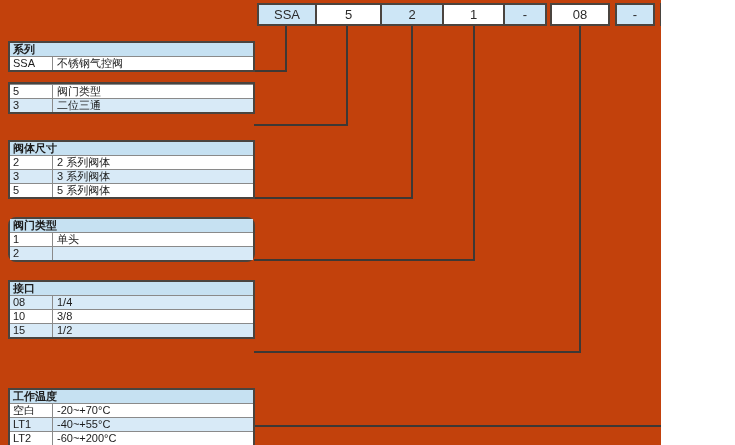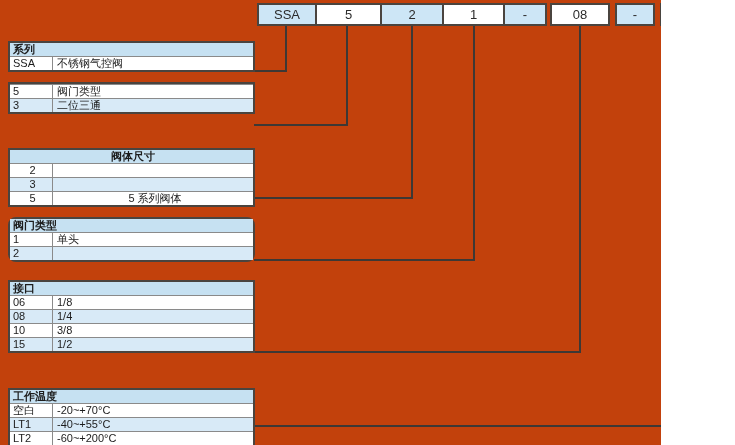--- a/index.html
+++ b/index.html
@@ -26,21 +26,21 @@
   .v4{left:473px;height:235px;} .h4{top:259px;width:221px;}
   .v5{left:579px;height:327px;} .h5{top:351px;width:327px;}
   .v6{left:687px;height:401px;} .h6{top:425px;width:435px;}
 
   
   .spec-table {
     position:absolute; left:8px; width:247px;
     border:2px solid #4a443f; background:#ffffff;
     font-size:11px; color:#1c1c1c;
   }
-  .t1{top:41px;} .t2{top:82px;} .t3{top:148px;text-align:center;} .t4{top:217px;border-radius:8px;} .t5{top:280px;} .t6{top:388px;}
+  .t1{top:41px;} .t2{top:82px;} .t3{top:140px;} .t4{top:217px;border-radius:8px;} .t5{top:280px;} .t6{top:388px;}
   .tbl-header {
     height:13px; line-height:13px; padding-left:3px;
     background:#c6e1f2; font-weight:bold; white-space:nowrap; overflow:hidden;
   }
   .tbl-row { display:flex; height:14px; line-height:13px; border-top:1px solid #8a8a8a; }
   .tbl-row.alt { background:#d8eaf7; }
   .cell { overflow:hidden; white-space:nowrap; }
   .cell.code { width:43px; padding-left:3px; border-right:1px solid #8a8a8a; }
   .cell.desc { flex:1; padding-left:4px; }
 </style>
@@ -87,47 +87,45 @@
     <div class="tbl-row alt">
       <div class="cell code">3</div>
       <div class="cell desc">二位三通</div>
     </div>
   </div>
 
   <div class="spec-table t3">
     <div class="tbl-header">阀体尺寸</div>
     <div class="tbl-row">
       <div class="cell code">2</div>
+      <div class="cell desc">2 系列阀体</div>
     </div>
     <div class="tbl-row alt">
       <div class="cell code">3</div>
+      <div class="cell desc">3 系列阀体</div>
     </div>
     <div class="tbl-row">
       <div class="cell code">5</div>
       <div class="cell desc">5 系列阀体</div>
     </div>
   </div>
 
   <div class="spec-table t4">
     <div class="tbl-header">阀门类型</div>
     <div class="tbl-row">
       <div class="cell code">1</div>
       <div class="cell desc">单头</div>
     </div>
     <div class="tbl-row alt">
       <div class="cell code">2</div>
     </div>
   </div>
 
   <div class="spec-table t5">
     <div class="tbl-header">接口</div>
-    <div class="tbl-row">
-      <div class="cell code">06</div>
-      <div class="cell desc">1/8</div>
-    </div>
     <div class="tbl-row alt">
       <div class="cell code">08</div>
       <div class="cell desc">1/4</div>
     </div>
     <div class="tbl-row">
       <div class="cell code">10</div>
       <div class="cell desc">3/8</div>
     </div>
     <div class="tbl-row alt">
       <div class="cell code">15</div>

